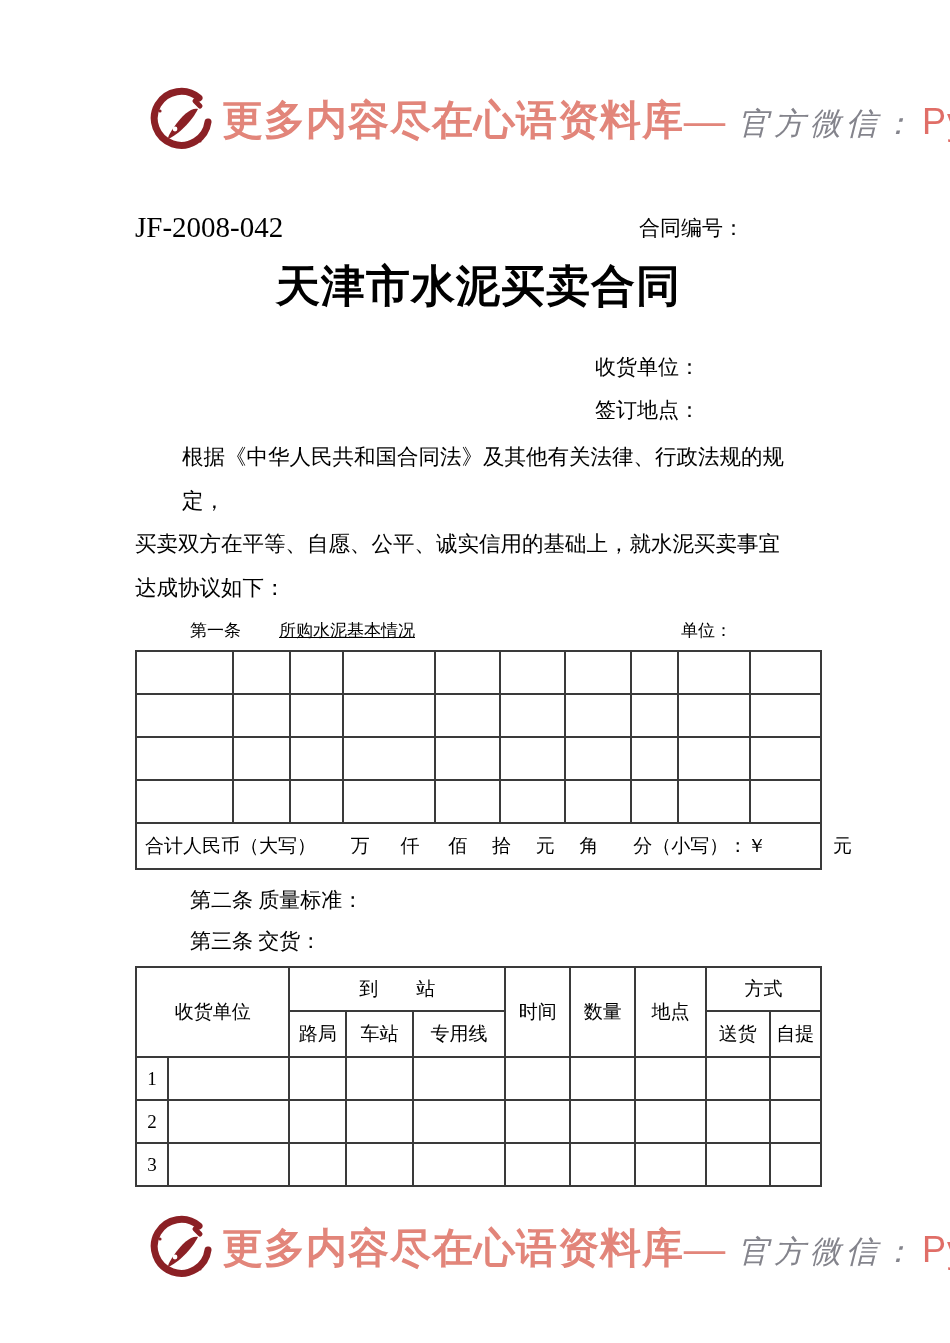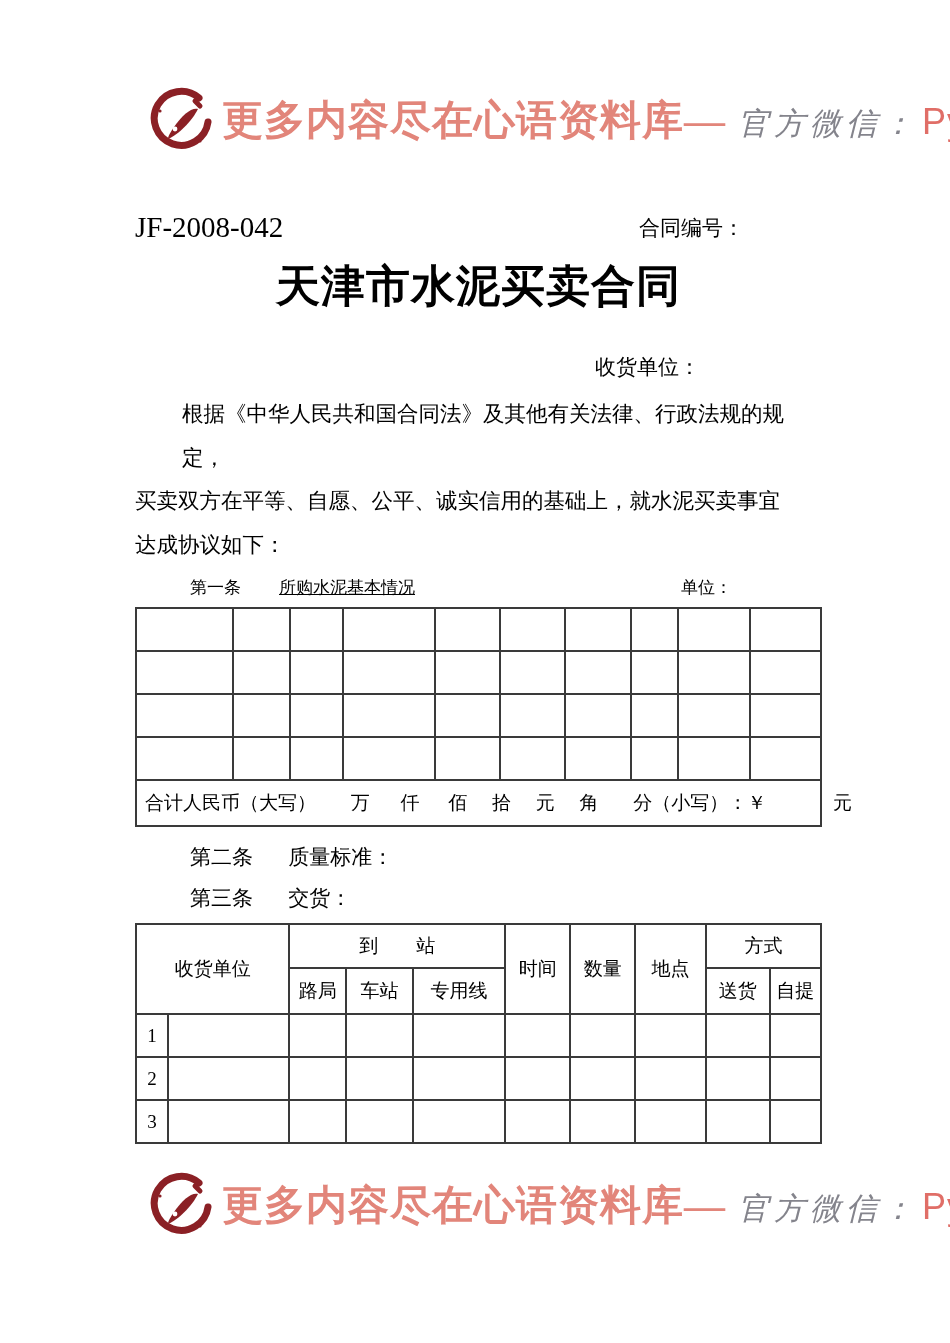--- a/index.html
+++ b/index.html
@@ -46,21 +46,21 @@
   .preamble { margin-top: 4px; font-size: 21.5px; line-height: 43.5px; }
   .preamble .ln1 { padding-left: 47px; }
 
   
   .art-row { display: flex; align-items: baseline; font-size: 17px; line-height: 30px; margin-top: 6px; }
   .art-row .art-num { margin-left: 55px; }
   .art-row .art-title { margin-left: 38px; text-decoration: underline; }
   .art-row .unit-label { margin-left: auto; margin-right: 90px; }
   .art-line { font-size: 21px; line-height: 41px; }
   .art-line .art-num { margin-left: 55px; }
-  .art-line .art-title { margin-left: 30px; }
+  .art-line .art-title { }
   .articles-23 { margin-top: 10px; }
 
   
   table { border-collapse: collapse; table-layout: fixed; width: 687px; margin-top: 4px; }
   th, td { border: 2px solid #3a3a3a; font-weight: normal; font-size: 19px; text-align: center; padding: 0; }
   .cement-table th { height: 45px; }
   .cement-table td.blank { height: 41px; }
   .cement-table td.total-cell { height: 44px; text-align: right; padding-left: 8px; white-space: nowrap; }
   .total-cell span { display: inline-block; }
   .total-cell span:nth-child(2) { margin-left: 30px; }
@@ -102,20 +102,21 @@
 
     <div class="doc-code-row">
       <span class="doc-code">JF-2008-042</span>
       <span class="contract-no">合同编号：</span>
     </div>
 
     <div class="page-title">天津市水泥买卖合同</div>
 
     <div class="sign-block">
       <div>收货单位：</div>
+      <div>签订地点：</div>
     </div>
 
     <div class="preamble">
       <div class="ln1">根据《中华人民共和国合同法》及其他有关法律、行政法规的规 定，</div>
       <div>买卖双方在平等、自愿、公平、诚实信用的基础上，就水泥买卖事宜</div>
       <div>达成协议如下：</div>
     </div>
 
     <div class="art-row">
       <span class="art-num">第一条</span>

